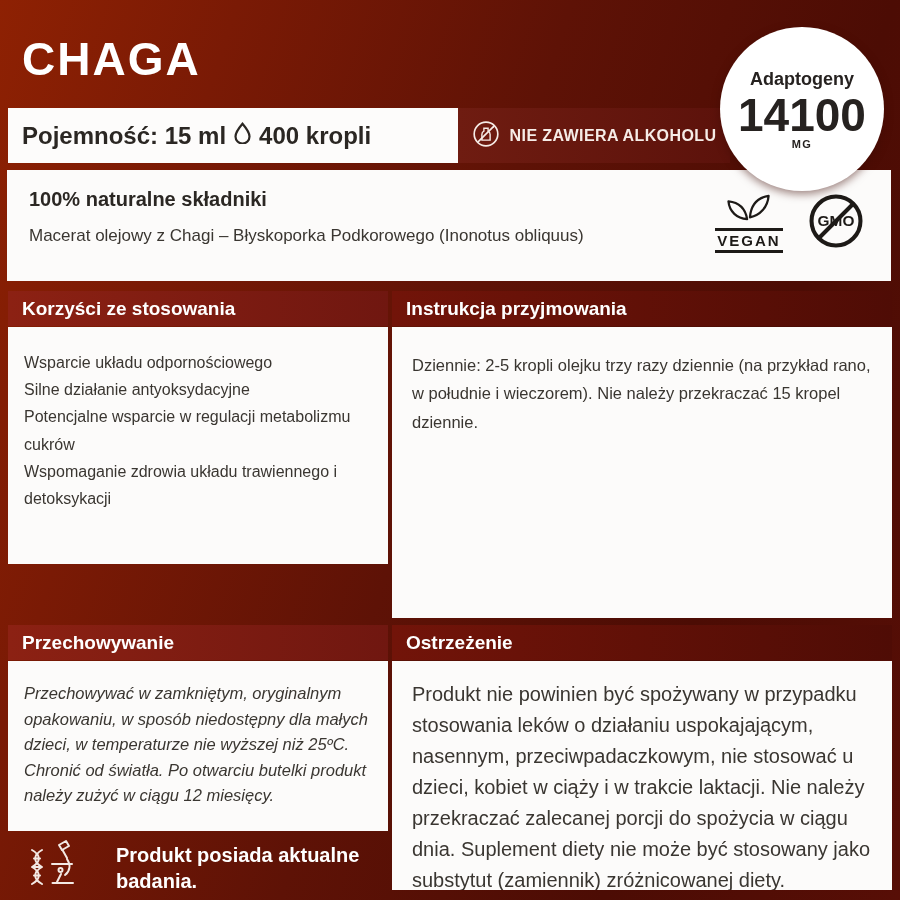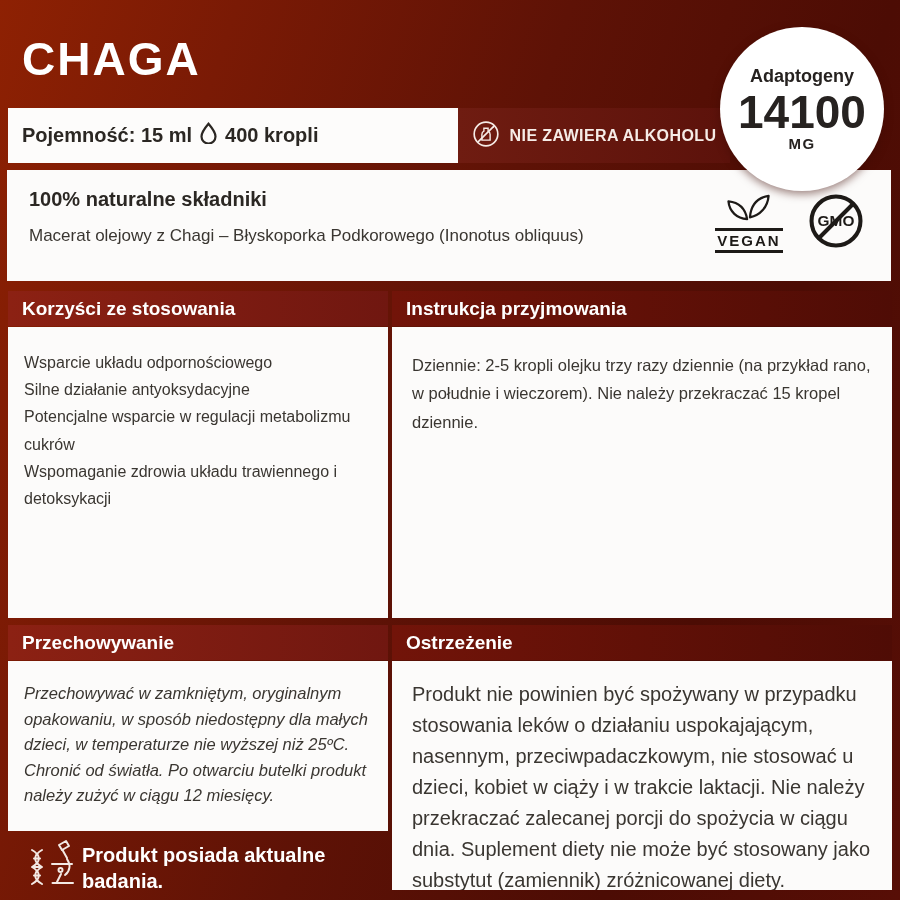--- a/index.html
+++ b/index.html
@@ -10,25 +10,25 @@
   }
   .abs{position:absolute;}
   .title{left:22px;top:32px;font-size:46px;font-weight:800;color:#ffffff;letter-spacing:2px;}
   .badge{
     left:720px;top:27px;width:164px;height:164px;border-radius:50%;background:#ffffff;
     display:flex;flex-direction:column;align-items:center;justify-content:center;
     z-index:6;box-shadow:0 3px 9px rgba(60,10,4,.5);color:#262220;text-align:center;
   }
   .badge .b1{font-size:18px;font-weight:700;margin-bottom:2px;}
   .badge .b2{font-size:46px;font-weight:800;line-height:1;}
-  .badge .b3{font-size:15px;font-weight:700;letter-spacing:1.5px;margin-top:0;}
+  .badge .b3{font-size:11px;font-weight:700;letter-spacing:1.5px;margin-top:0;}
   .cap-box{
     left:8px;top:108px;width:450px;height:55px;background:#fdfcfb;box-sizing:border-box;
     display:flex;align-items:center;gap:8px;padding-left:14px;
-    font-size:20px;font-weight:700;color:#2b2723;
+    font-size:24px;font-weight:700;color:#2b2723;
   }
   .alc-bar{
     left:458px;top:108px;width:272px;height:55px;box-sizing:border-box;
     background:linear-gradient(to right,#6f1c11,#5c120b);
     display:flex;align-items:center;justify-content:center;gap:10px;
     color:#f6ece7;font-size:16px;font-weight:700;letter-spacing:.4px;z-index:2;
   }
   .natural{
     left:7px;top:170px;width:884px;height:111px;background:#fcfbfa;
     box-sizing:border-box;padding:18px 22px;
@@ -43,29 +43,29 @@
   }
   .bar{
     height:35px;display:flex;align-items:center;padding-left:14px;box-sizing:border-box;
     color:#ffffff;font-size:19px;font-weight:700;
   }
   .bar-l{background:linear-gradient(to right,#8c2113,#701710);width:380px;left:8px;text-align:center;}
   .bar-r{background:linear-gradient(to right,#721409,#4f0c05);width:500px;left:392px;}
   .row1{top:291px;}
   .row2{top:625px;}
   .panel{background:#fcfbfa;box-sizing:border-box;color:#3a3631;}
-  .p1l{left:8px;top:327px;width:380px;height:291px;padding:22px 16px;font-size:16px;}
+  .p1l{left:8px;top:327px;width:380px;height:237px;padding:22px 16px;font-size:16px;}
   .p1l .item{line-height:1.7;}
   .p1r{left:392px;top:327px;width:500px;height:291px;padding:24px 20px;font-size:16.5px;line-height:1.72;}
   .p1r p{margin:0;}
   .p2l{left:8px;top:661px;width:380px;height:170px;padding:20px 16px;font-size:16.5px;line-height:1.55;}
   .p2l p{margin:0;font-style:italic;}
   .p2r{left:392px;top:661px;width:500px;height:229px;padding:18px 20px;font-size:20px;line-height:1.55;overflow:hidden;}
   .p2r p{margin:0;}
-  .footer{left:26px;top:838px;display:flex;align-items:flex-start;gap:6px;color:#ffffff;}
+  .footer{left:26px;top:838px;display:flex;align-items:flex-start;gap:40px;color:#ffffff;}
   .footer .txt{font-size:20px;font-weight:700;width:310px;line-height:1.3;padding-top:4px;}
 </style>
 </head>
 <body>
 
 <div class="abs title">CHAGA</div>
 
 <div class="abs badge">
   <div class="b1">Adaptogeny</div>
   <div class="b2">14100</div>

